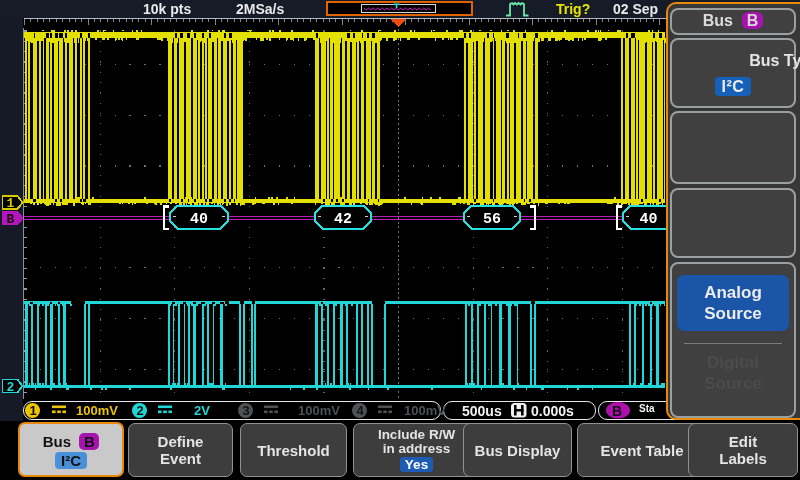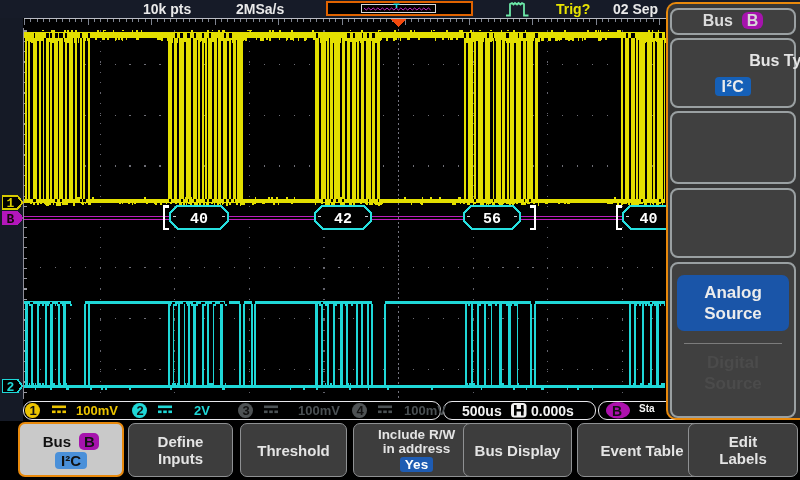--- a/index.html
+++ b/index.html
@@ -1828,21 +1828,21 @@
 <div class="abs mono" style="left:612px;top:403px;font-size:14px;color:#111">B</div>
 <div class="abs mono" style="left:639px;top:402.5px;font-size:10px;color:#f2f2f2">Sta</div>
 
 <div class="btn" style="left:18px;width:106px;top:421.5px;height:55px;background:#c9c9c9;border:2.5px solid #e8890c;color:#111">
   <div style="height:3px"></div>
   <div>Bus&nbsp;&nbsp;<span style="background:#a613ad;border-radius:5px;padding:0 4.5px;color:#111">B</span></div>
   <div style="margin-top:2px"><span style="background:#4a90d9;border-radius:4px;padding:0 6px;color:#111">I²C</span></div>
 </div>
 <div class="btn" style="left:128px;width:105px">
     <div>Define</div>
-    <div>Inputs</div>
+    <div>Event</div>
   </div>
 <div class="btn" style="left:240px;width:107px">
     <div>Threshold</div>
   </div>
 <div class="btn" style="left:353px;width:127px;font-size:13.5px;line-height:14.5px">
     <div>Include R/W</div>
     <div>in address</div>
     <div style="margin-top:1px"><span style="background:#1e5cb3;border-radius:3px;padding:0 5px;color:#fff">Yes</span></div>
   </div>
 <div class="btn" style="left:463px;width:109px">

